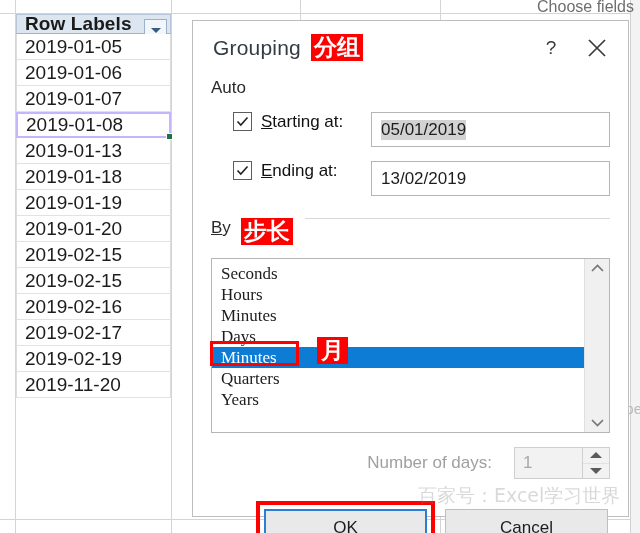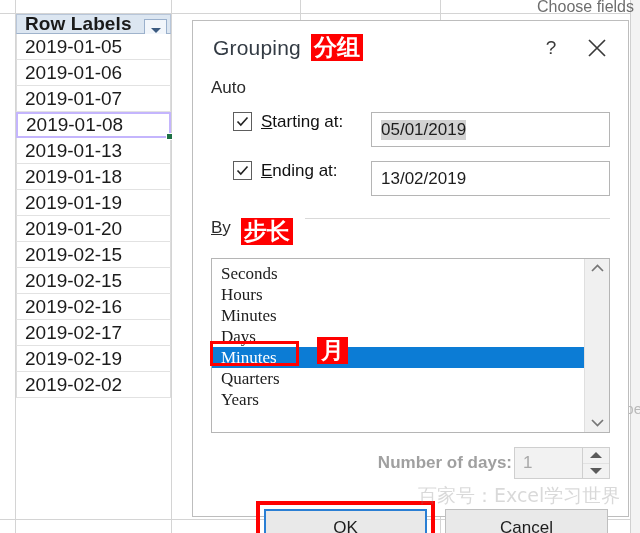--- a/index.html
+++ b/index.html
@@ -146,21 +146,21 @@
   .month-badge {
     position:absolute; left:105px; top:78px; z-index:6;
     background:#ff0000; color:#ffffff; font-weight:bold; font-size:23px;
     padding:0 4px; line-height:1.18; font-family:"DejaVu Sans", sans-serif;
   }
 
   .numdays-row {
     display:flex; align-items:center; justify-content:flex-end;
     margin-top:14px;
   }
-  .numdays-label { font-size:17px; color:#a0a0a0; margin-right:2px;font-weight:bold; }
+  .numdays-label { font-size:17px; color:#a0a0a0; margin-right:22px; }
   .spin-wrap { display:flex; width:96px; height:32px; }
   .spin-box {
     flex:1; border:1px solid #cfcfcf; border-right:none; background:#f2f2f2;
     display:flex; align-items:center; padding-left:8px; font-size:17px; color:#a8a8a8;
   }
   .spin-btns {
     width:28px; border:1px solid #cfcfcf; background:#f2f2f2;
     display:flex; flex-direction:column;
   }
   .spin-up, .spin-dn { flex:1; display:flex; align-items:center; justify-content:center; }
@@ -245,21 +245,21 @@
         <div class="date-cell">
           <span>2019-02-16</span>
         </div>
         <div class="date-cell">
           <span>2019-02-17</span>
         </div>
         <div class="date-cell">
           <span>2019-02-19</span>
         </div>
         <div class="date-cell">
-          <span>2019-02-02</span>
+          <span>2019-11-20</span>
         </div>
       </div>
   </div>
 </div>
 
 <div id="dialog">
 
   <div id="titlebar">
     <span id="dialog-title">Grouping</span>
     <span class="cn-badge">分组</span>

